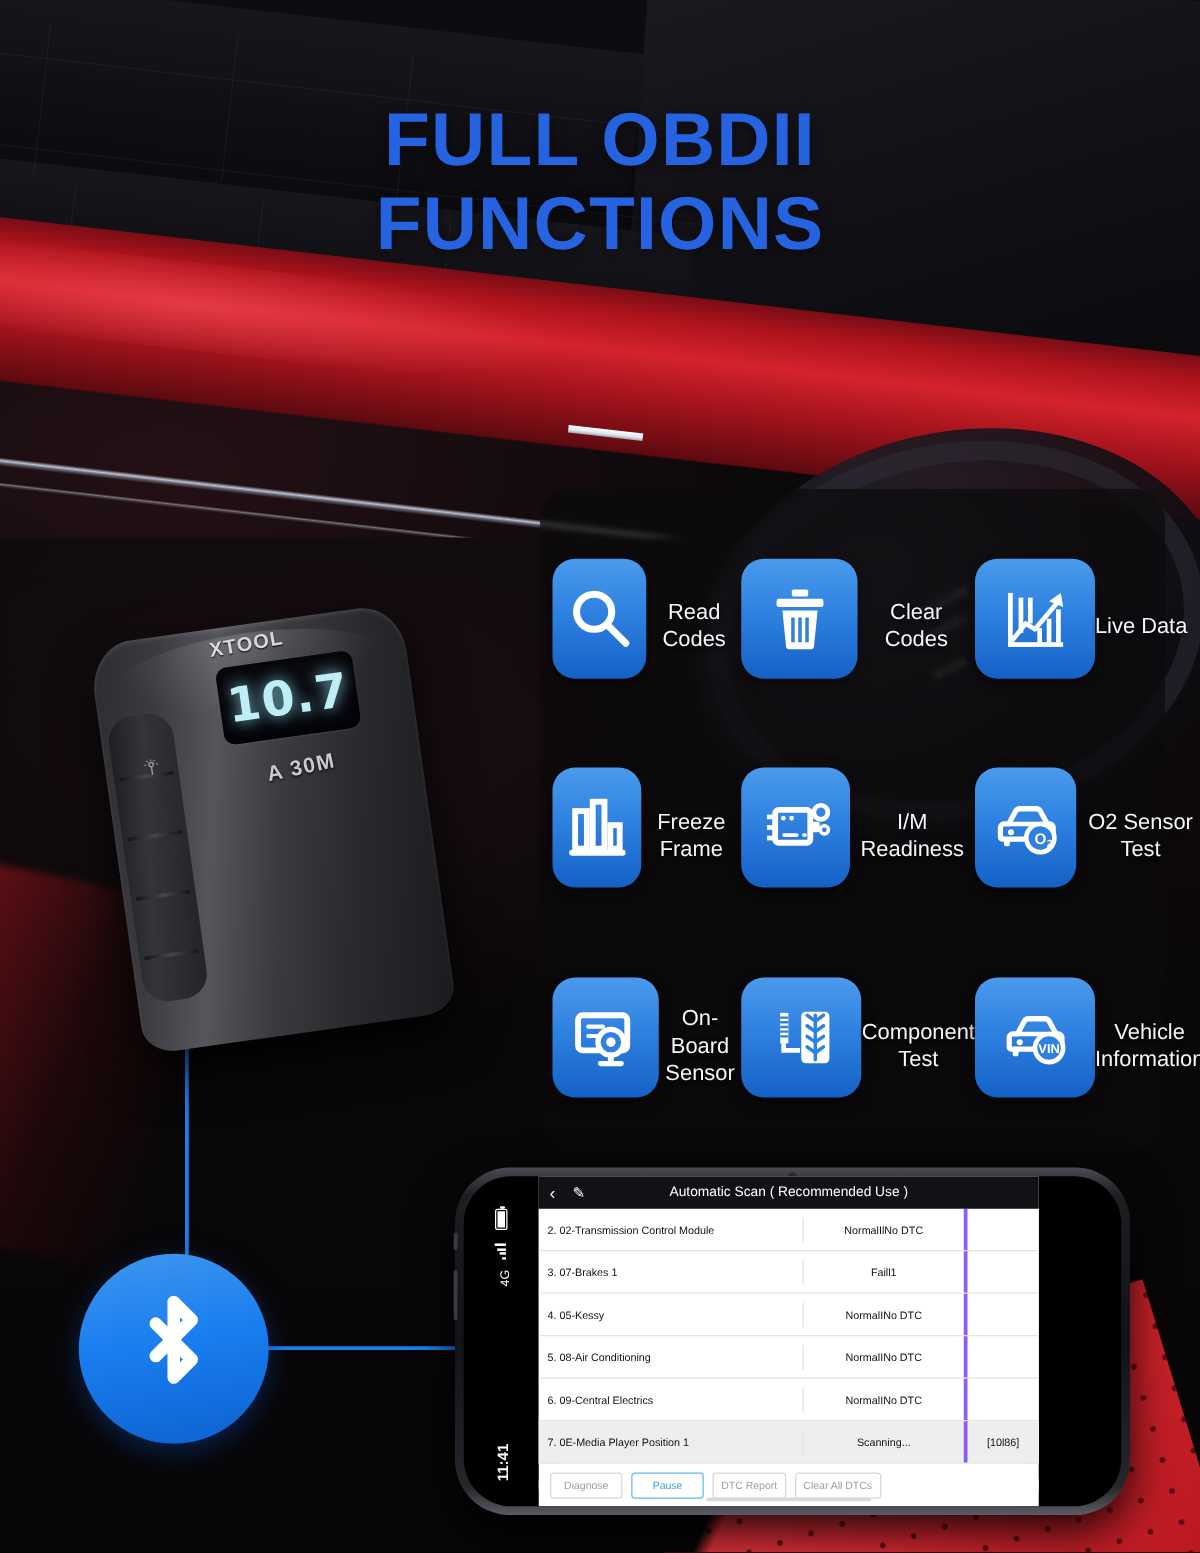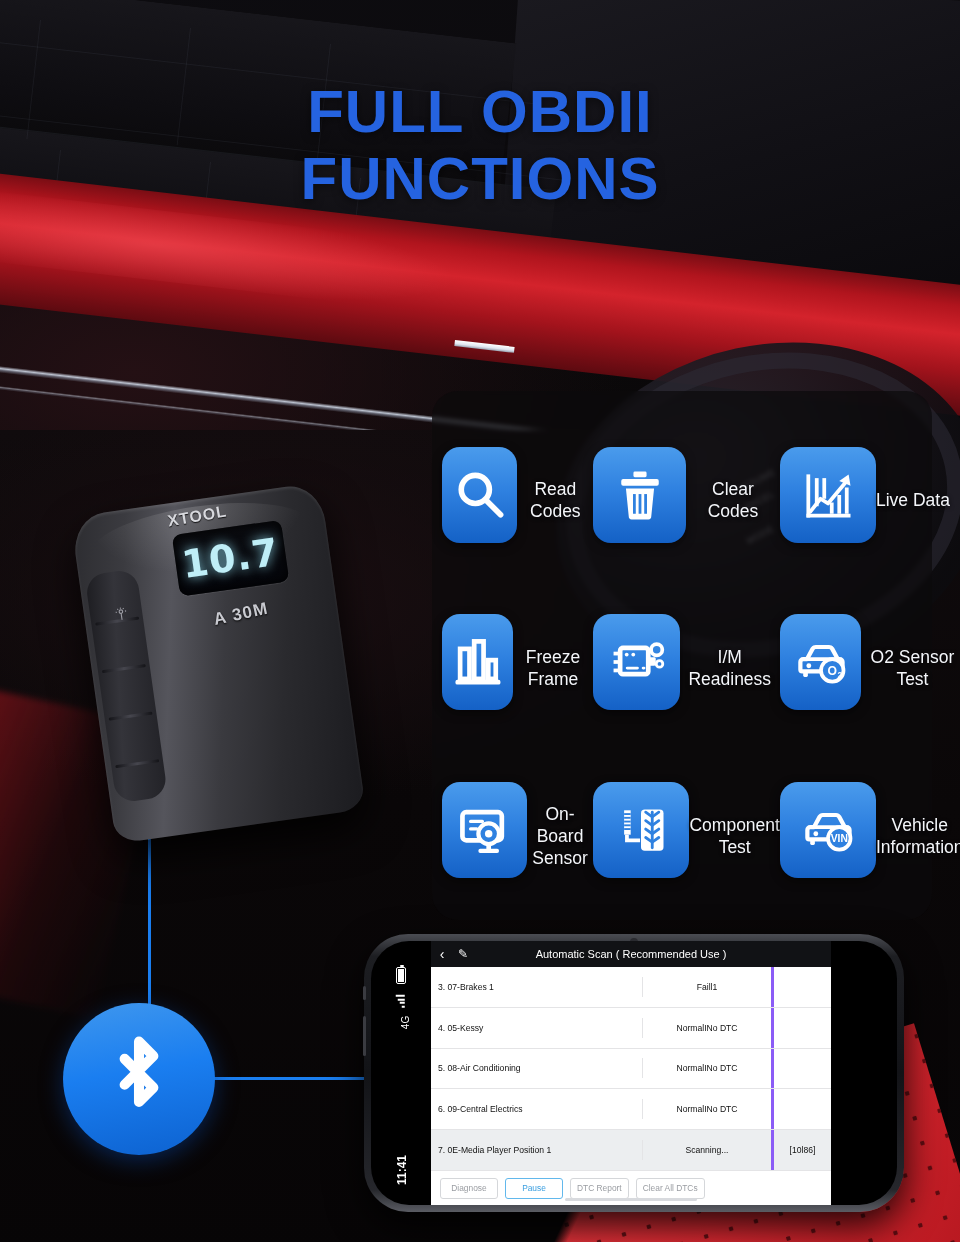--- a/index.html
+++ b/index.html
@@ -577,20 +577,25 @@
       </div>
 
       <div class="app">
         <div class="app-header">
           <div class="app-back">‹</div>
           <div class="app-edit">✎</div>
           <div class="app-title">Automatic Scan ( Recommended Use )</div>
         </div>
 
         <div class="tbl">
+          <div class="trow">
+            <div class="c-name">2. 02-Transmission Control Module</div>
+            <div class="c-status">NormalIlNo DTC</div>
+            <div class="c-code"></div>
+          </div>
           <div class="trow">
             <div class="c-name">3. 07-Brakes 1</div>
             <div class="c-status">Faill1</div>
             <div class="c-code"></div>
           </div>
           <div class="trow">
             <div class="c-name">4. 05-Kessy</div>
             <div class="c-status">NormalINo DTC</div>
             <div class="c-code"></div>
           </div>

